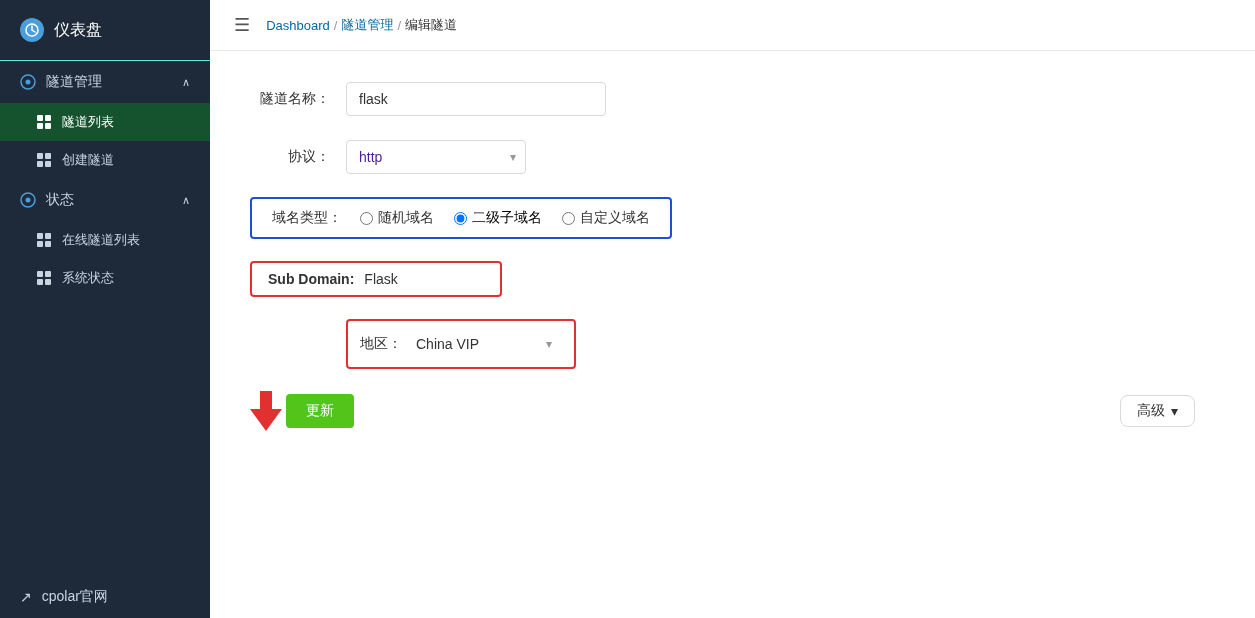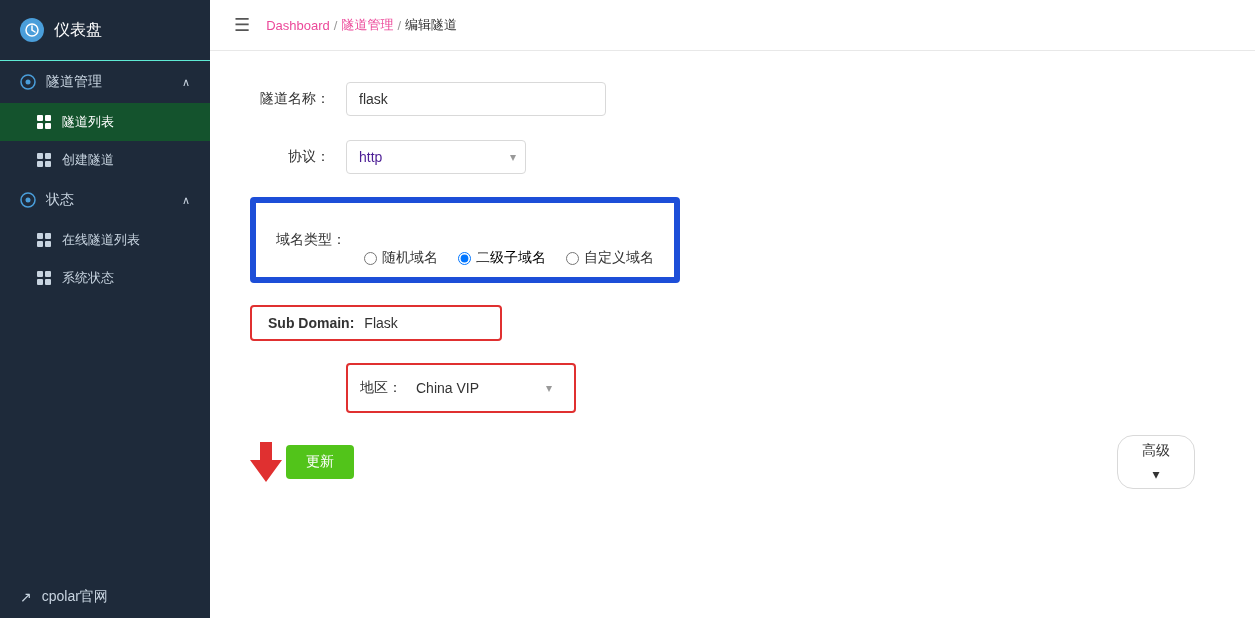--- a/index.html
+++ b/index.html
@@ -94,21 +94,21 @@
       font-size: 18px;
       margin-right: 8px;
     }
     .breadcrumb {
       display: flex;
       align-items: center;
       font-size: 13px;
       gap: 4px;
       color: #666;
     }
-    .breadcrumb a { color: #ec4899; text-decoration: none; }
+    .breadcrumb a { color: #0369a1; text-decoration: none; }
     .breadcrumb .sep { color: #999; }
     .breadcrumb .current { color: #333; }
 
     
     .form-container {
       padding: 30px 40px;
       flex: 1;
     }
     .form-row {
       display: flex;
@@ -158,38 +158,37 @@
     .select-arrow {
       position: absolute;
       right: 10px;
       pointer-events: none;
       color: #999;
       font-size: 12px;
     }
 
     
     .domain-type-box {
-      border: 6px solid #1d4ed8;
+      border: 2px solid #1d4ed8;
       border-radius: 4px;
       padding: 10px 20px;
       display: flex;
       align-items: center;
       gap: 6px;
     }
     .domain-type-label {
       font-size: 14px;
       color: #333;
       margin-right: 12px;
       white-space: nowrap;
     }
     .radio-group {
       display: flex;
       align-items: center;
       gap: 20px;
-      margin-top: 36px;
     }
     .radio-item {
       display: flex;
       align-items: center;
       gap: 5px;
       font-size: 14px;
       color: #333;
       cursor: pointer;
     }
     .radio-item input[type="radio"] { cursor: pointer; }
@@ -265,29 +264,28 @@
       color: #e03030;
       font-size: 28px;
       margin-right: 8px;
       line-height: 1;
     }
 
     
     .advanced-btn {
       background: #fff;
       border: 1px solid #d9d9d9;
-      border-radius: 16px;
-      padding: 6px 24px;
+      border-radius: 8px;
+      padding: 6px 16px;
       font-size: 14px;
       color: #333;
       cursor: pointer;
       display: flex;
       align-items: center;
       gap: 6px;
-      flex-direction: column;
     }
 
     .bottom-row {
       display: flex;
       align-items: center;
       justify-content: space-between;
       margin-top: 10px;
       padding-right: 20px;
     }
 

